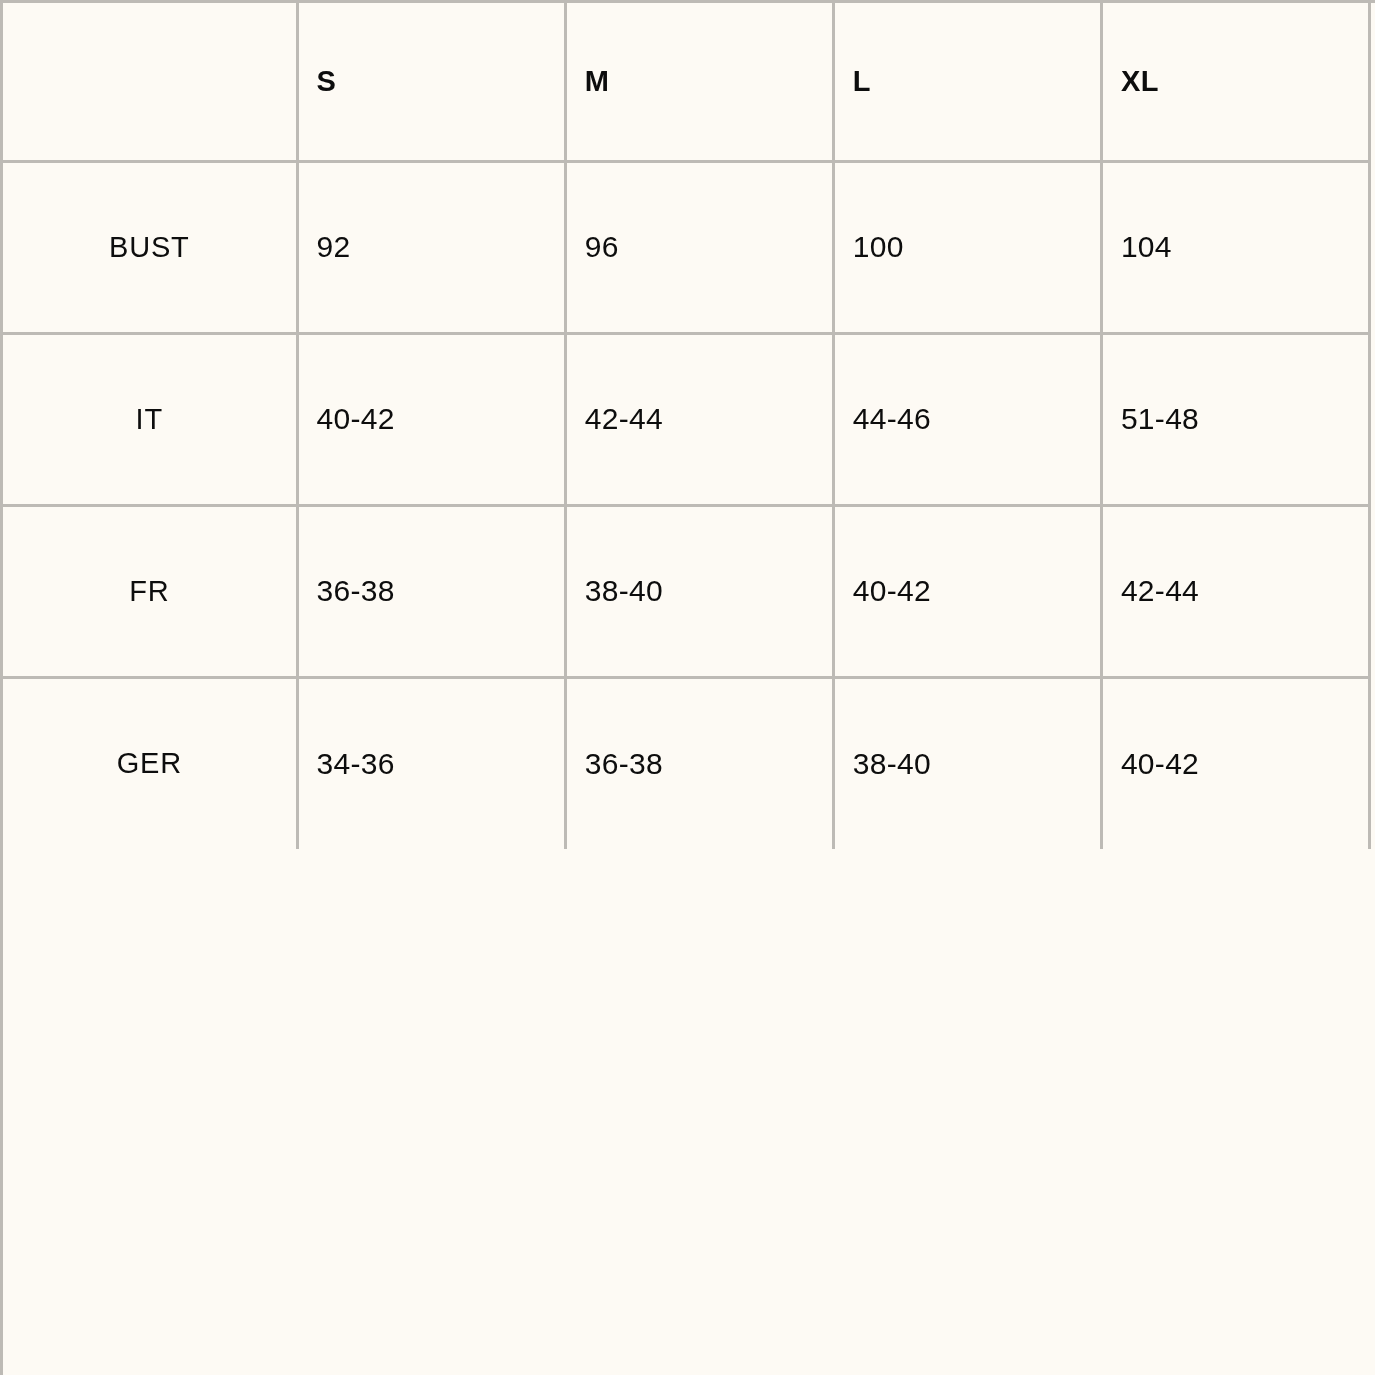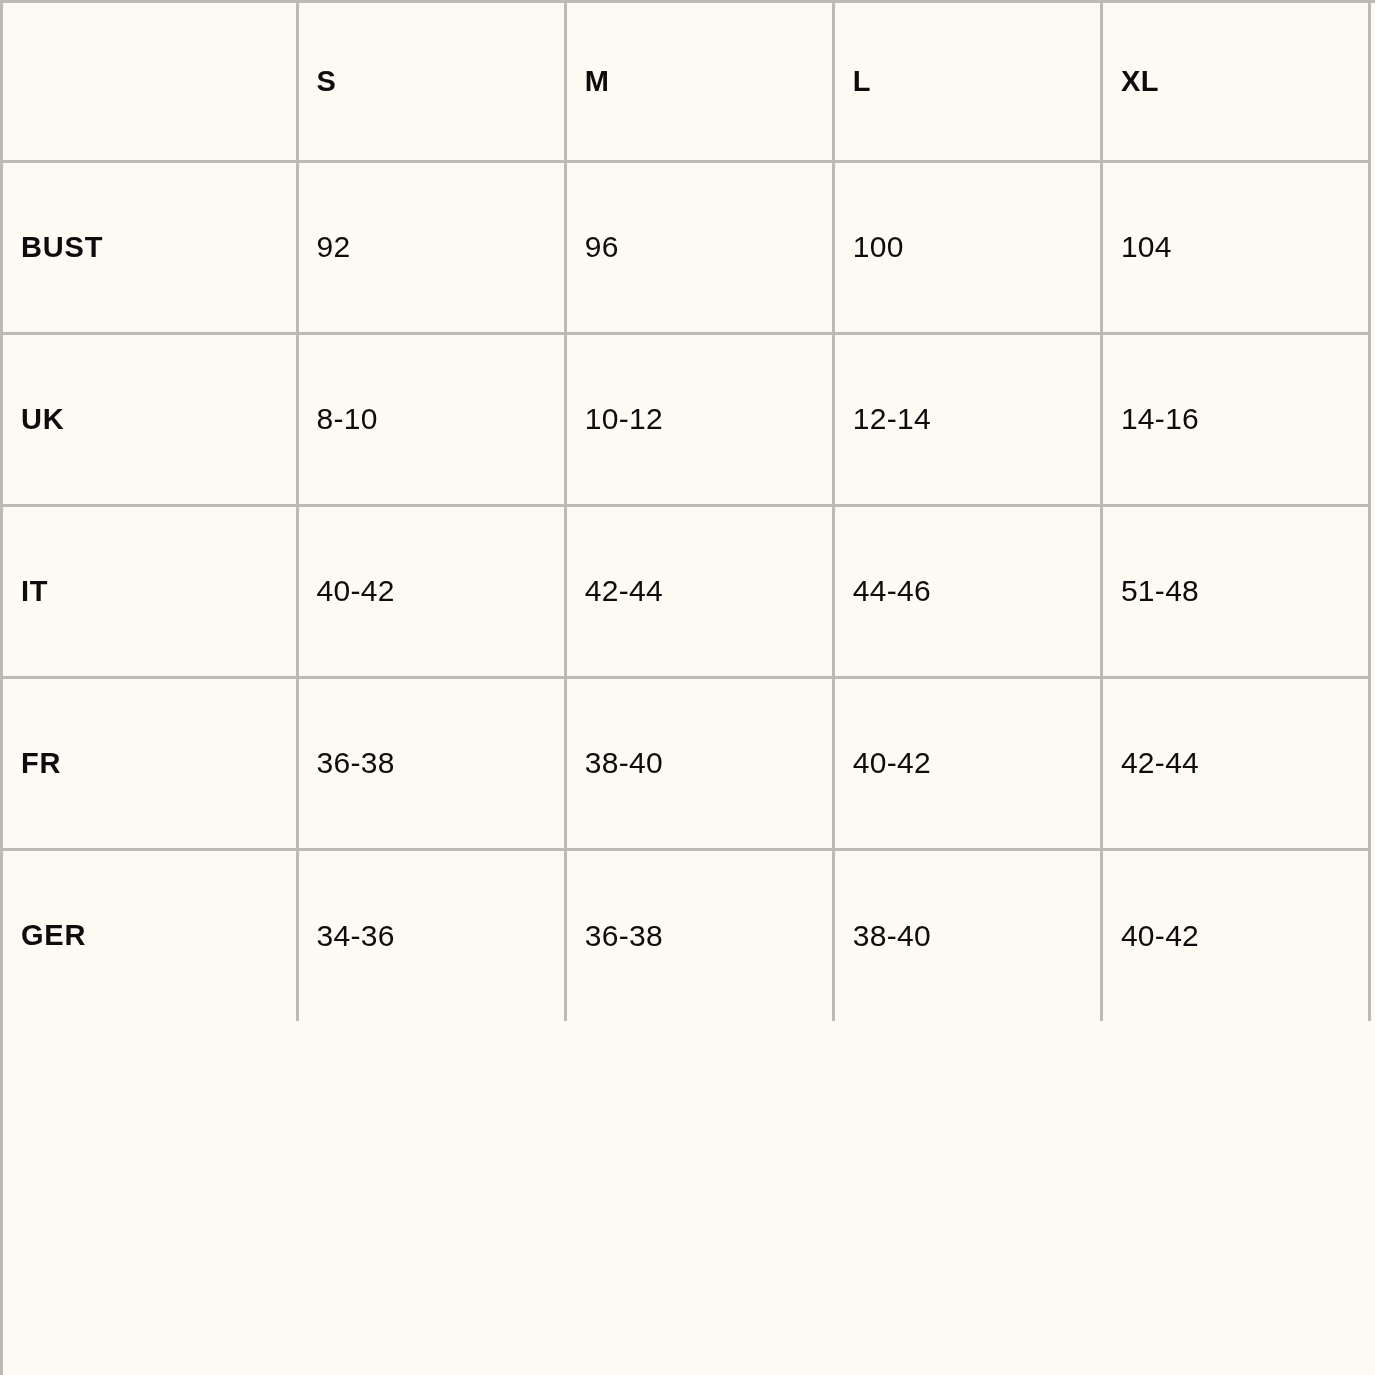--- a/index.html
+++ b/index.html
@@ -56,22 +56,23 @@
     font-size: 29px;
     font-weight: bold;
     letter-spacing: 0.6px;
   }
 
   
   .chart-table tbody tr { height: 172px; }
 
   .chart-table tbody th.row-label {
     font-size: 29px;
-    font-weight: bold;
+    font-weight: normal;
     letter-spacing: 0.8px;
+    text-align: center;
   }
 
   .chart-table tbody td.value-cell {
     font-size: 30px;
     font-weight: normal;
     letter-spacing: 0.3px;
     margin-left: 44px;
   }
 
   
@@ -103,27 +104,20 @@
     </thead>
     <tbody>
       <tr>
         <th class="row-label">BUST</th>
         <td class="value-cell">92</td>
         <td class="value-cell">96</td>
         <td class="value-cell">100</td>
         <td class="value-cell">104</td>
       </tr>
       <tr>
-        <th class="row-label">UK</th>
-        <td class="value-cell">8-10</td>
-        <td class="value-cell">10-12</td>
-        <td class="value-cell">12-14</td>
-        <td class="value-cell">14-16</td>
-      </tr>
-      <tr>
         <th class="row-label">IT</th>
         <td class="value-cell">40-42</td>
         <td class="value-cell">42-44</td>
         <td class="value-cell">44-46</td>
         <td class="value-cell">51-48</td>
       </tr>
       <tr>
         <th class="row-label">FR</th>
         <td class="value-cell">36-38</td>
         <td class="value-cell">38-40</td>

